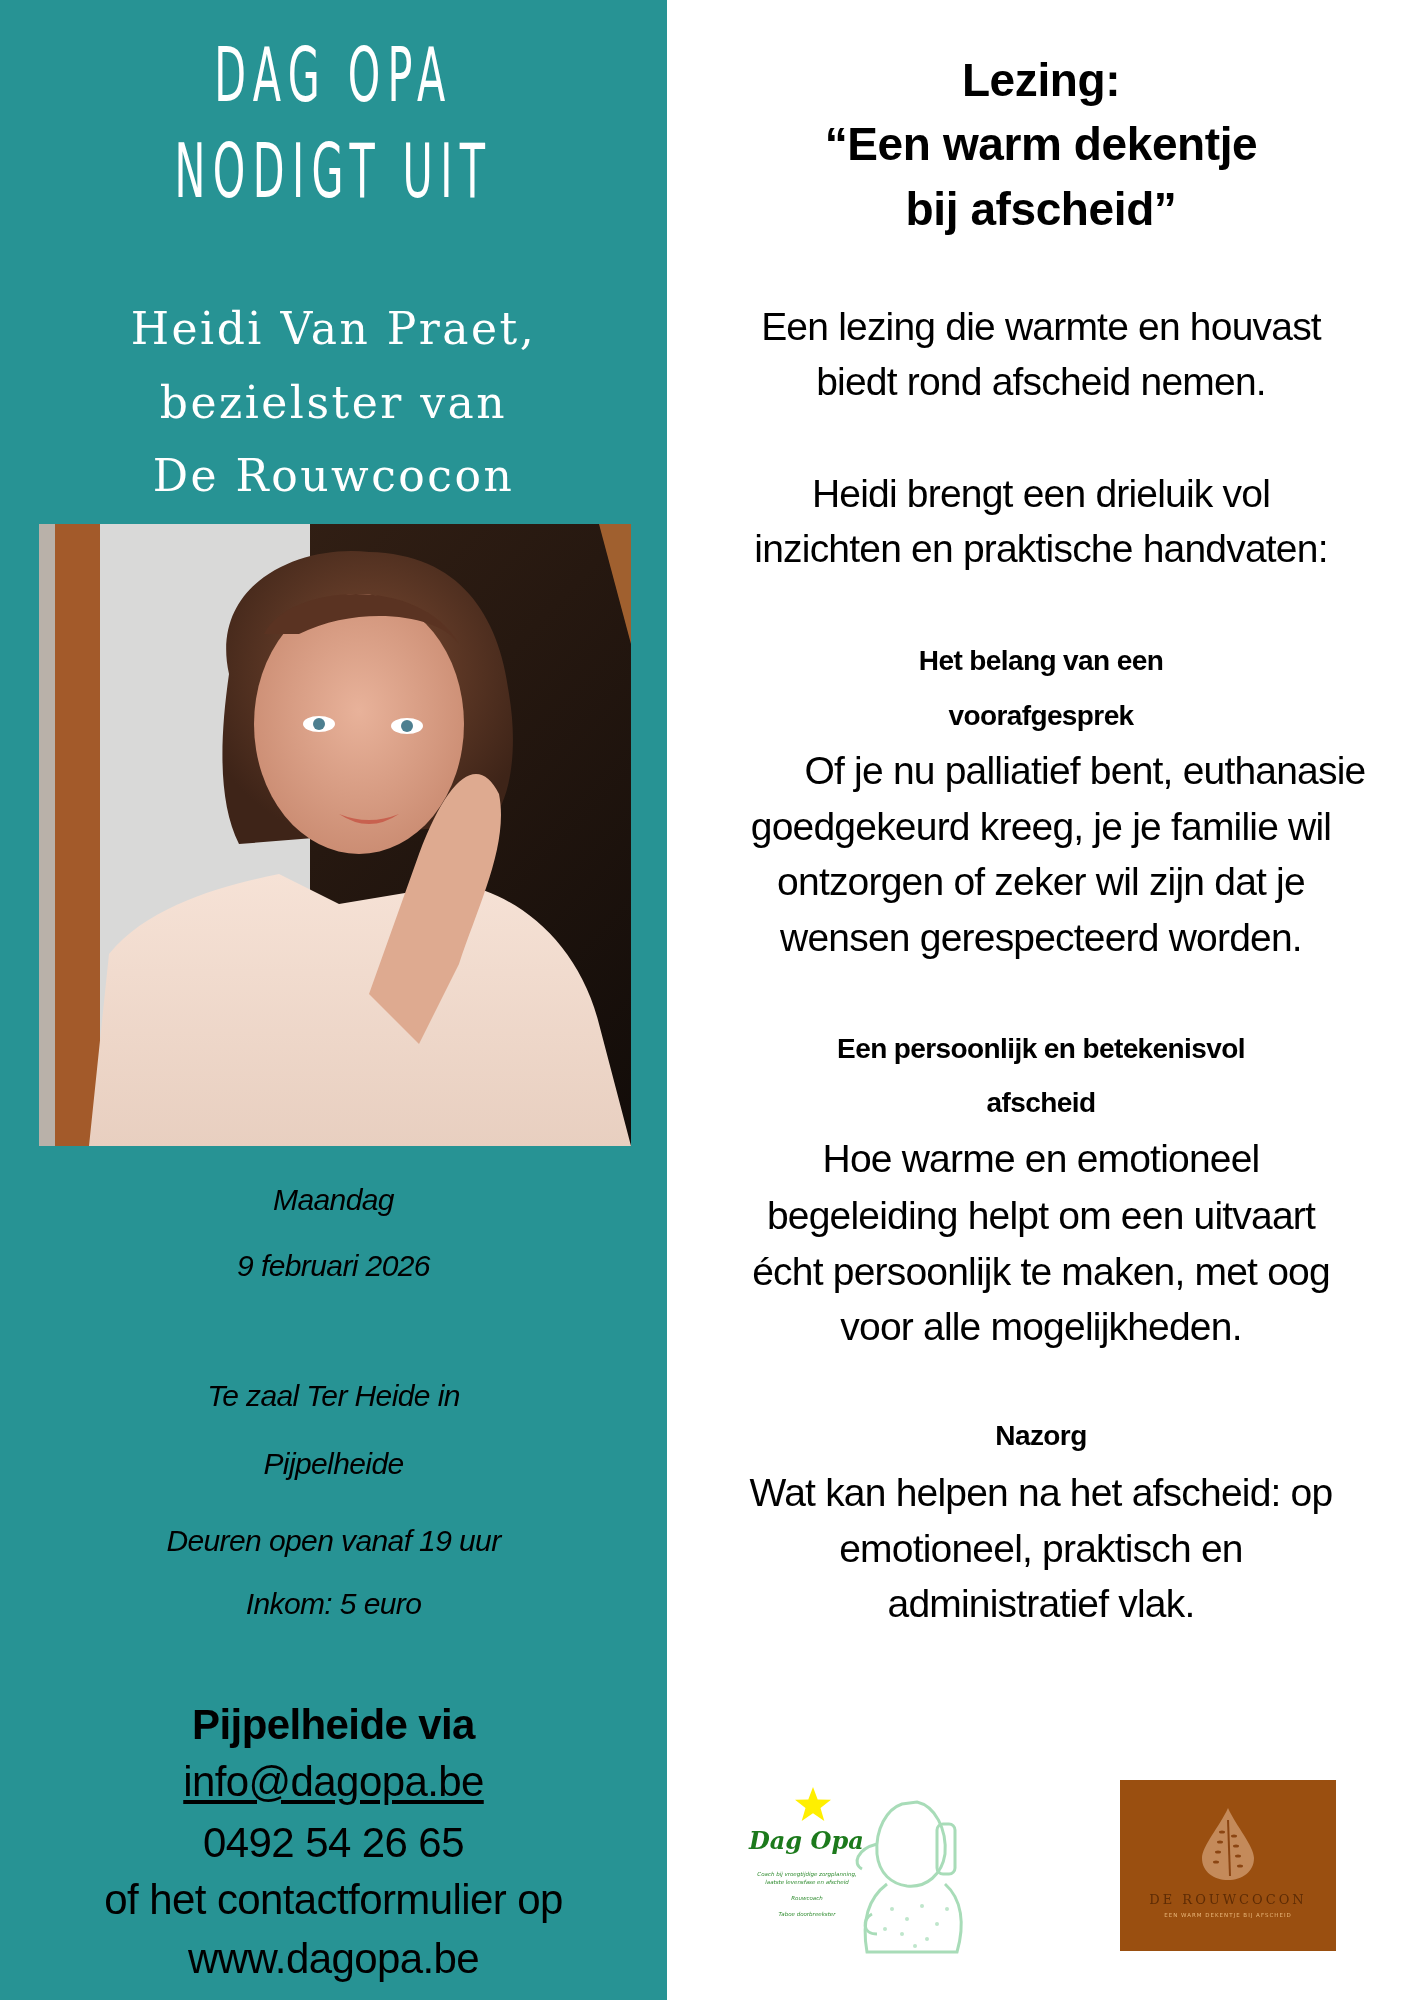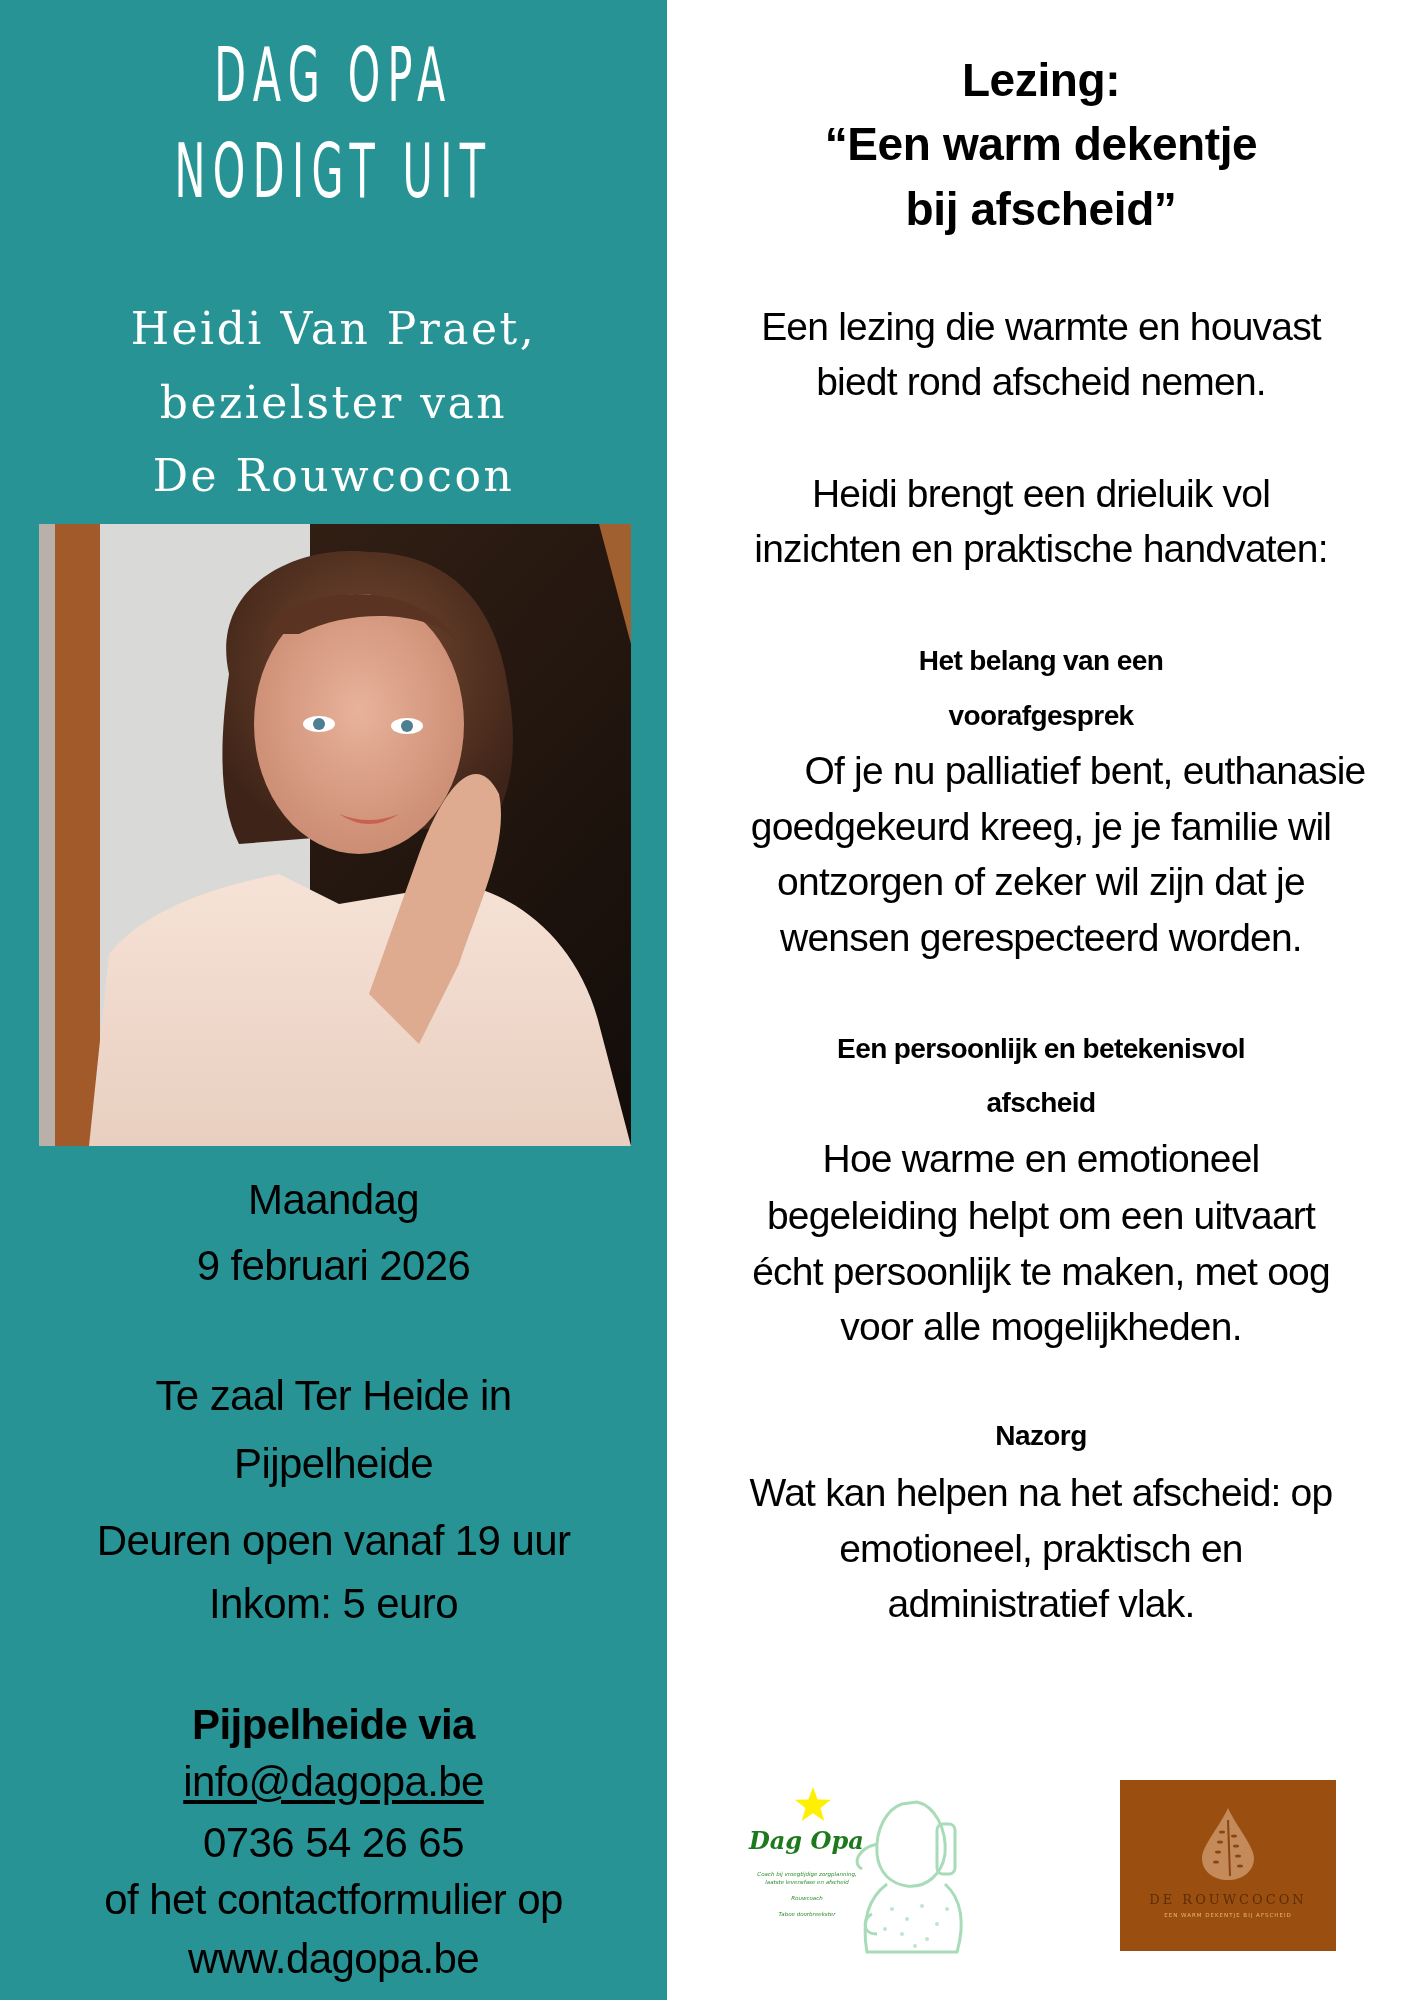--- a/index.html
+++ b/index.html
@@ -18,21 +18,21 @@
     transform: scaleX(0.62); transform-origin: center top;
   }
   .subtitle {
     color: #ffffff; font-family: "DejaVu Serif", "Liberation Serif", serif;
     font-size: 44px; line-height: 73px; letter-spacing: 2.5px;
   }
   .photo {
     position: absolute; left: 39px; top: 524px; width: 592px; height: 622px;
     overflow: hidden; background: #2a1a12;
   }
-  .ltext { font-size: 42px; line-height: 64px; letter-spacing: -0.6px; }
+  .ltext { font-size: 30px; line-height: 64px; letter-spacing: -0.6px; font-style: italic; }
   .ltext-tight { font-size: 42px; line-height: 62px; letter-spacing: -0.6px; }
   .lbold { font-weight: 700; }
   .link { text-decoration: underline; text-underline-offset: 4px; }
 
   .right-col { position: absolute; left: 668px; top: 0; width: 746px; height: 1596px; }
   .rtitle { font-weight: 700; font-size: 46px; line-height: 64px; letter-spacing: -0.4px; }
   .rtext { font-size: 39px; line-height: 55.5px; letter-spacing: -0.8px; }
   .rhead { font-weight: 700; font-size: 28px; line-height: 55.5px; letter-spacing: -0.6px; }
 
   .logo-dagopa { position: absolute; left: 743px; top: 1786px; width: 246px; height: 174px; }
@@ -116,21 +116,21 @@
   <div class="abs ltext" style="top:1364px;">Te zaal Ter Heide in</div>
   <div class="abs ltext" style="top:1432px;">Pijpelheide</div>
 
   <div class="abs ltext" style="top:1509px;">Deuren open vanaf 19 uur</div>
   <div class="abs ltext" style="top:1572px;">Inkom: 5 euro</div>
 
   <div class="abs ltext-tight lbold" style="top:1694px;">Pijpelheide via</div>
   <div class="abs ltext-tight" style="top:1751px;">
     <span class="link">info@dagopa.be</span>
   </div>
-  <div class="abs ltext-tight" style="top:1812px;">0736 54 26 65</div>
+  <div class="abs ltext-tight" style="top:1812px;">0492 54 26 65</div>
   <div class="abs ltext-tight" style="top:1869px;">of het contactformulier op</div>
   <div class="abs ltext-tight" style="top:1928px;">www.dagopa.be</div>
 </div>
 
 <div class="right-col">
   <div class="abs rtitle" style="top:48px;">Lezing:</div>
   <div class="abs rtitle" style="top:112px;">“Een warm dekentje</div>
   <div class="abs rtitle" style="top:177px;">bij afscheid”</div>
 
   <div class="abs rtext" style="top:299px;">Een lezing die warmte en houvast</div>

